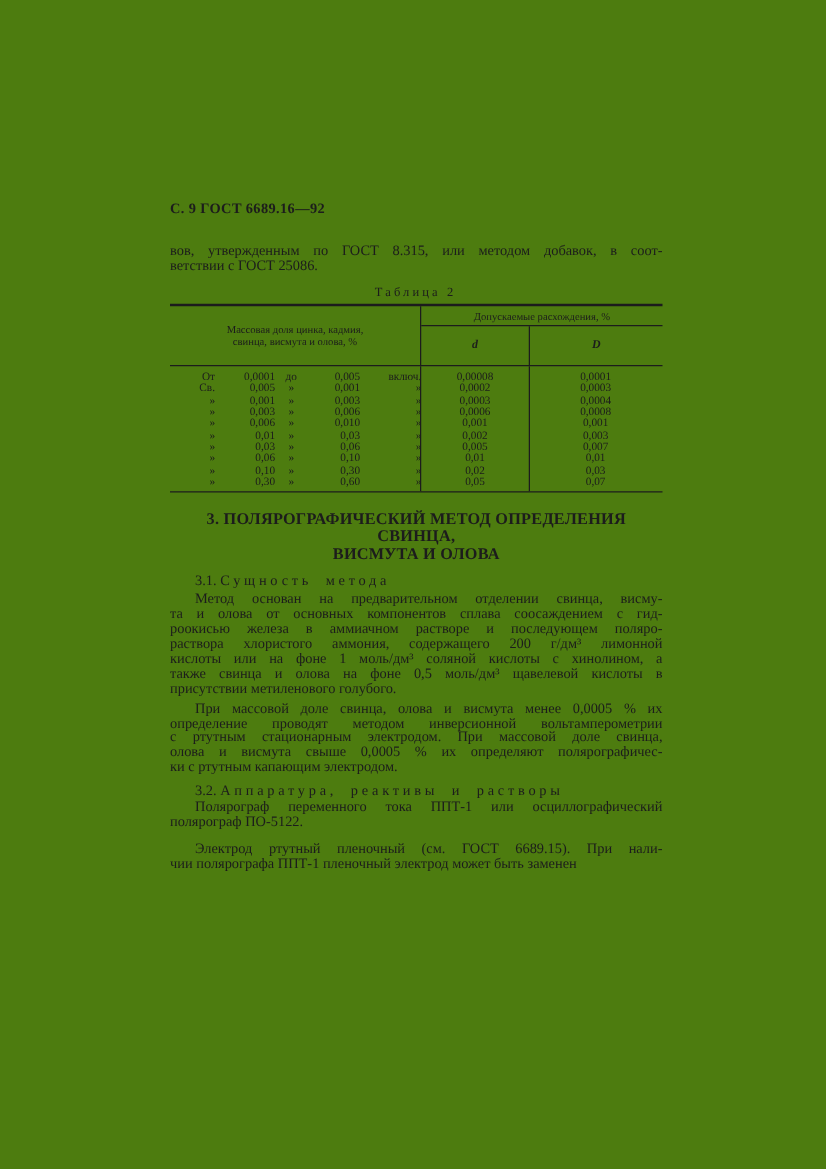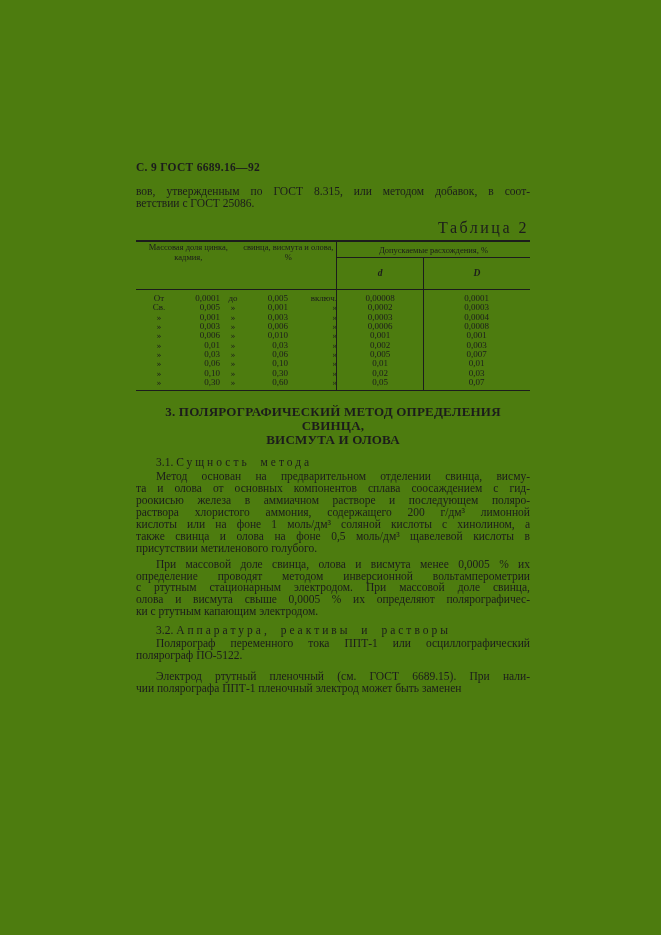--- a/index.html
+++ b/index.html
@@ -10,52 +10,52 @@
   }
   .content{position:absolute;left:136px;top:161px;width:394px;}
 
   .page-header{font-weight:bold;font-size:11.5px;letter-spacing:.3px;}
 
   .para{font-size:11.5px;line-height:11.9px;}
   .tline{text-align:justify;text-align-last:justify;}
   .tline-last{text-align-last:left;}
   .para-ind .tline:first-child{text-indent:20px;}
 
-  .intro{margin-top:13px;}
+  .intro{margin-top:23px;}
 
   .table-caption{
-    margin-top:9px;text-align:right;font-size:16px;letter-spacing:2.5px;
+    margin-top:9px;text-align:center;font-size:10px;letter-spacing:2.5px;
     padding-right:1px;
   }
 
   .gtable{
     margin-top:3px;border-top:2px solid #1c1c1c;border-bottom:1px solid #1c1c1c;
   }
   .thead{display:flex;align-items:stretch;border-bottom:1px solid #1c1c1c;height:47px;}
   .th-left{
-    width:200px;border-right:1px solid #1c1c1c;display:flex;flex-direction:row;
+    width:200px;border-right:1px solid #1c1c1c;display:flex;flex-direction:column;
     justify-content:center;text-align:center;font-size:8.5px;line-height:10.5px;
   }
   .th-right{flex:1;display:flex;flex-direction:column;}
   .group-h{border-bottom:1px solid #1c1c1c;text-align:center;font-size:8.5px;padding:3px 0 2px;}
   .subs{flex:1;display:flex;}
   .sub{display:flex;align-items:center;justify-content:center;font-style:italic;font-size:9.5px;font-weight:bold;}
   .sub-d{width:86px;border-right:1px solid #1c1c1c;}
   .sub-D{flex:1;}
 
   .tbody{position:relative;padding:4px 0 3px;}
   .vline{position:absolute;top:0;bottom:0;width:1px;background:#1c1c1c;}
   .vline-1{left:200px;}
   .vline-2{left:287px;}
   .trow{display:flex;font-size:9px;line-height:9.35px;}
   .c-range{
     width:201px;box-sizing:border-box;display:grid;
     grid-template-columns:26px 48px 26px 42px auto;padding-left:10px;
   }
-  .rg-0{text-align:center;}
+  .rg-0{text-align:right;}
   .rg-1{text-align:right;}
   .rg-2{text-align:center;}
   .rg-3{text-align:right;}
   .rg-4{text-align:right;padding-left:12px;}
   .c-d{width:86px;text-align:center;}
   .c-D{flex:1;text-align:center;}
 
   .sec-title{margin-top:14px;text-align:center;font-weight:bold;font-size:13px;line-height:14px;letter-spacing:.2px;}
 
   .sub-heading{margin-top:9px;font-size:11.5px;padding-left:20px;}

